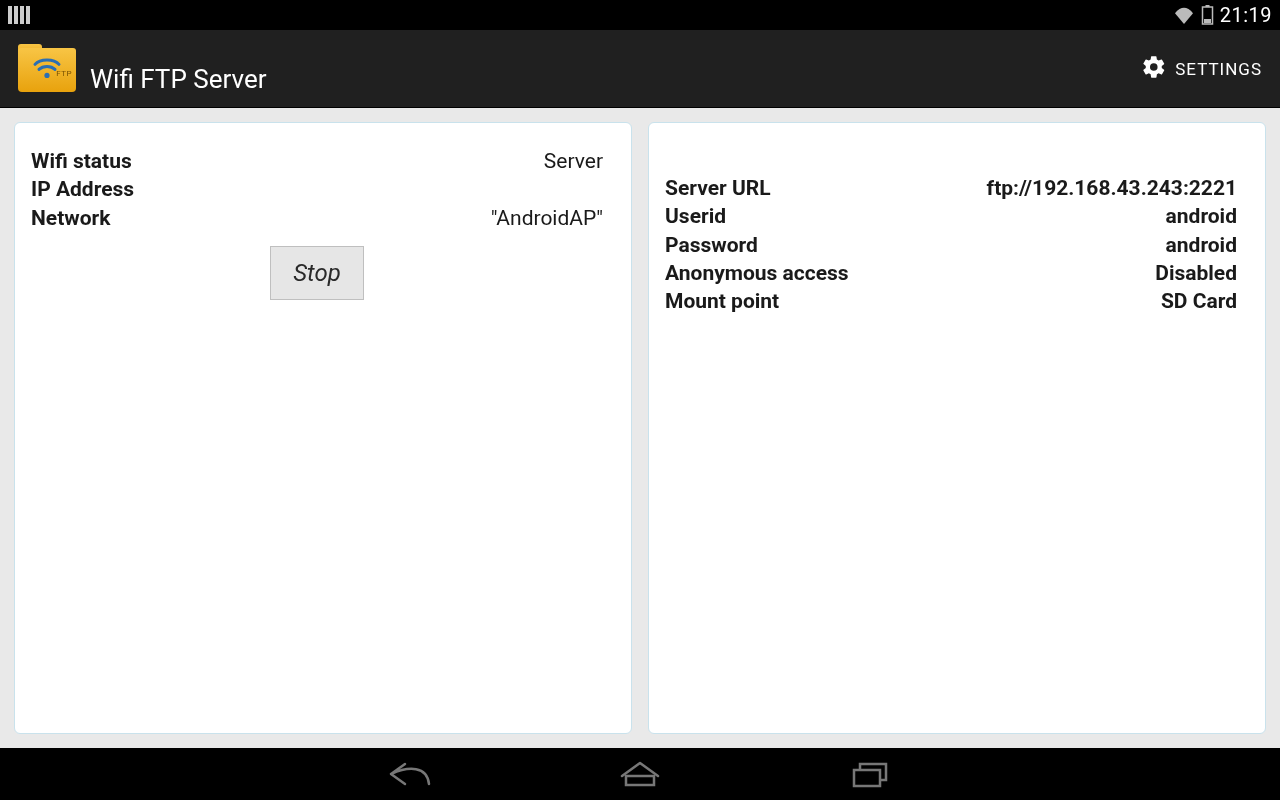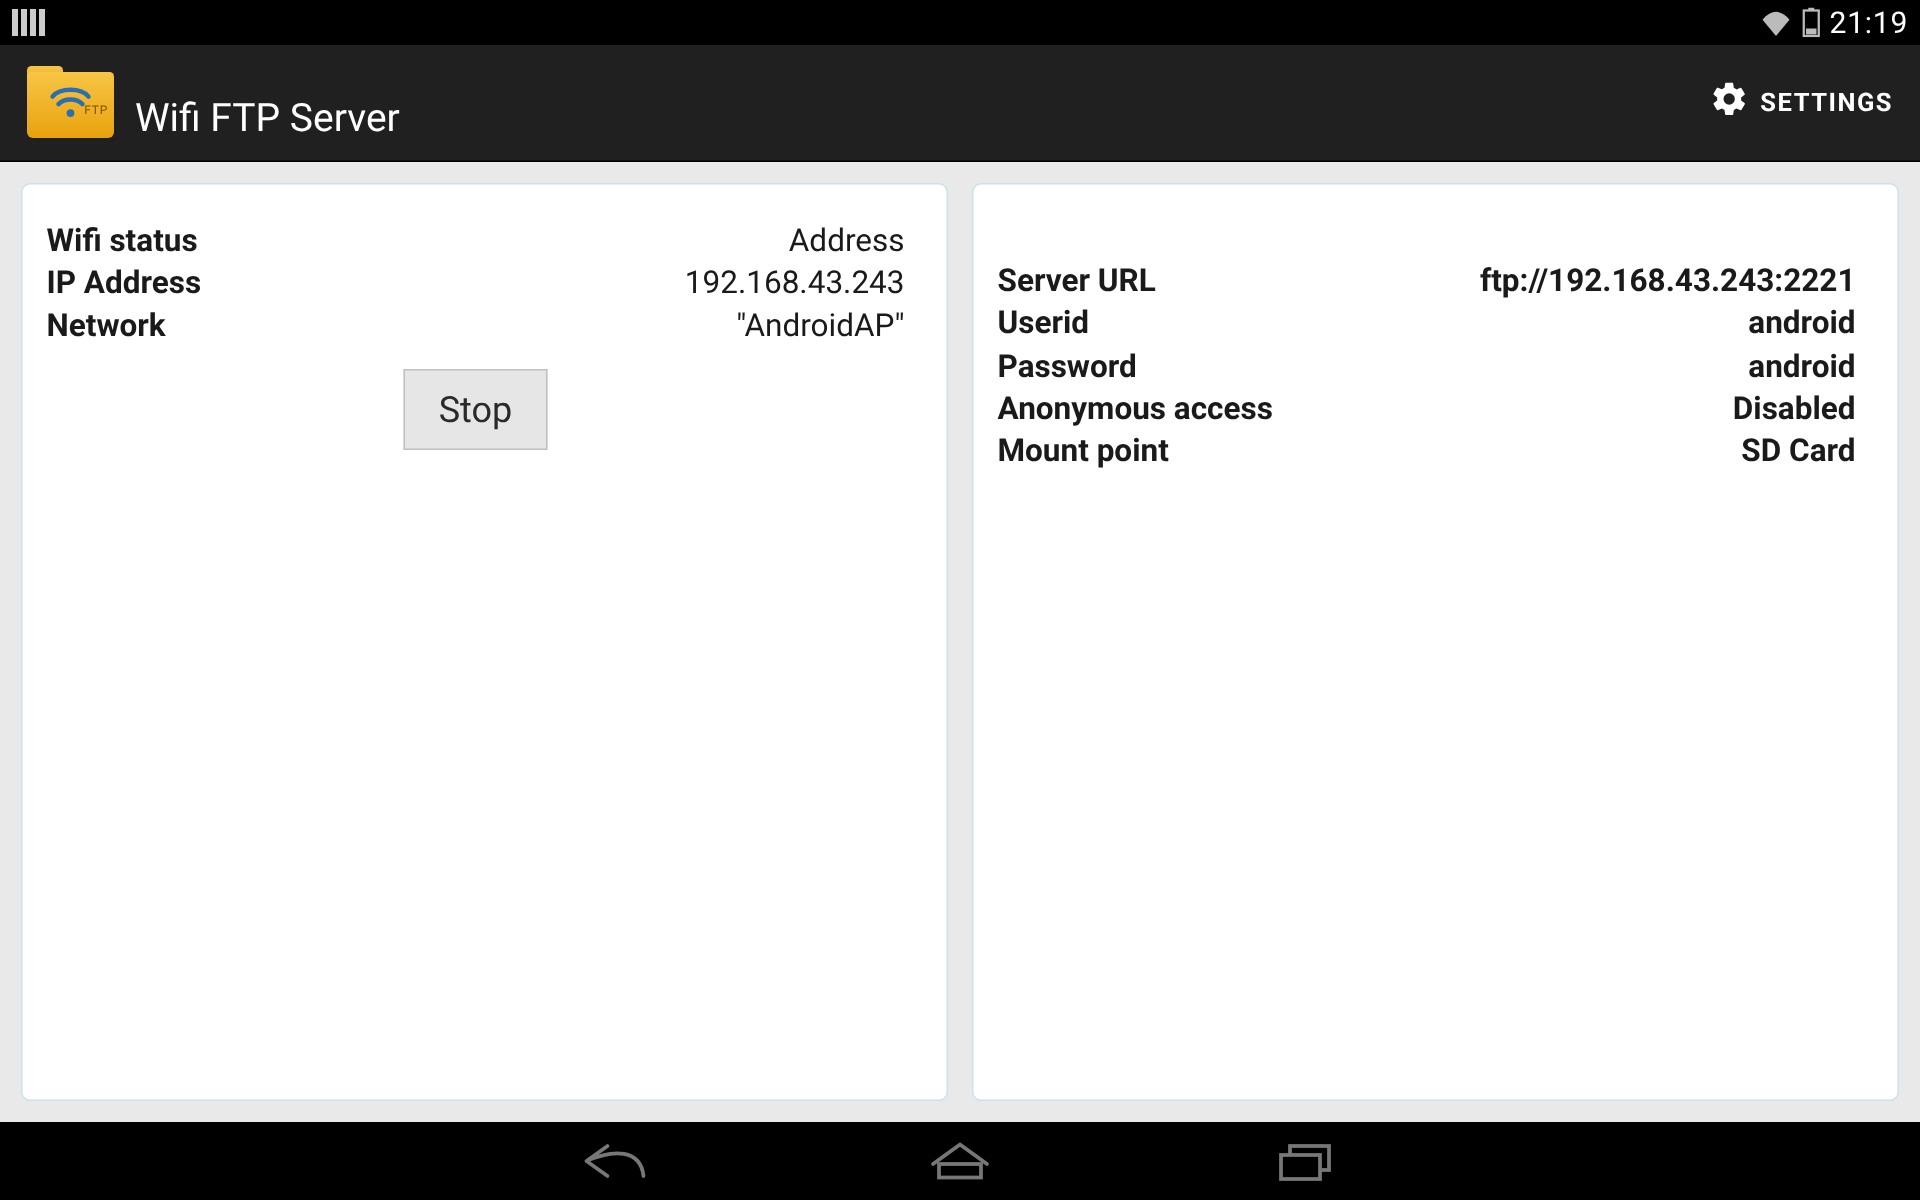--- a/index.html
+++ b/index.html
@@ -67,21 +67,21 @@
   .folder-wifi {
     position: absolute; left: 50%; top: 50%; transform: translate(-50%,-45%);
   }
   .folder-ftp {
     position: absolute; right: 4px; bottom: 14px;
     font-size: 8px; color: #7a5200; font-weight: normal; letter-spacing: 0.5px;
   }
   .app-title { font-size: 26px; font-weight: 400; color: #fff; margin-top: 21px; }
   .settings-btn {
     display: flex; align-items: center; gap: 8px; cursor: pointer;
-    color: #fff; font-weight: 700; letter-spacing: 1px; font-size: 17px;
+    color: #fff; font-weight: 400; letter-spacing: 1px; font-size: 17px;
   }
 
   
   .content {
     height: 640px;
     padding: 14px;
     display: flex;
     gap: 16px;
     background: #e9e9e9;
   }
@@ -109,20 +109,21 @@
   .stop-wrap { text-align: center; margin-top: 14px; }
   .stop-btn {
     display: inline-block;
     background: #e6e6e6;
     border: 1px solid #bfbfbf;
     color: #2a2a2a;
     font-size: 24px;
     padding: 12px 22px;
     cursor: pointer;
     font-family: inherit;
+    font-style: italic;
   }
 
   
   .nav-bar {
     height: 52px;
     background: #000;
     display: flex;
     align-items: center;
     justify-content: center;
     gap: 170px;
@@ -182,25 +183,24 @@
       </svg>
     </span>
     <span>SETTINGS</span>
   </div>
 </div>
 
 <div class="content">
   <div class="card left-card">
     <div class="row">
       <span class="label">Wifi status</span>
-      <span class="value">Address</span>
+      <span class="value">Server</span>
     </div>
     <div class="row">
       <span class="label">IP Address</span>
-      <span class="value">192.168.43.243</span>
     </div>
     <div class="row">
       <span class="label">Network</span>
       <span class="value">"AndroidAP"</span>
     </div>
     <div class="stop-wrap">
       <button class="stop-btn">Stop</button>
     </div>
   </div>
 

